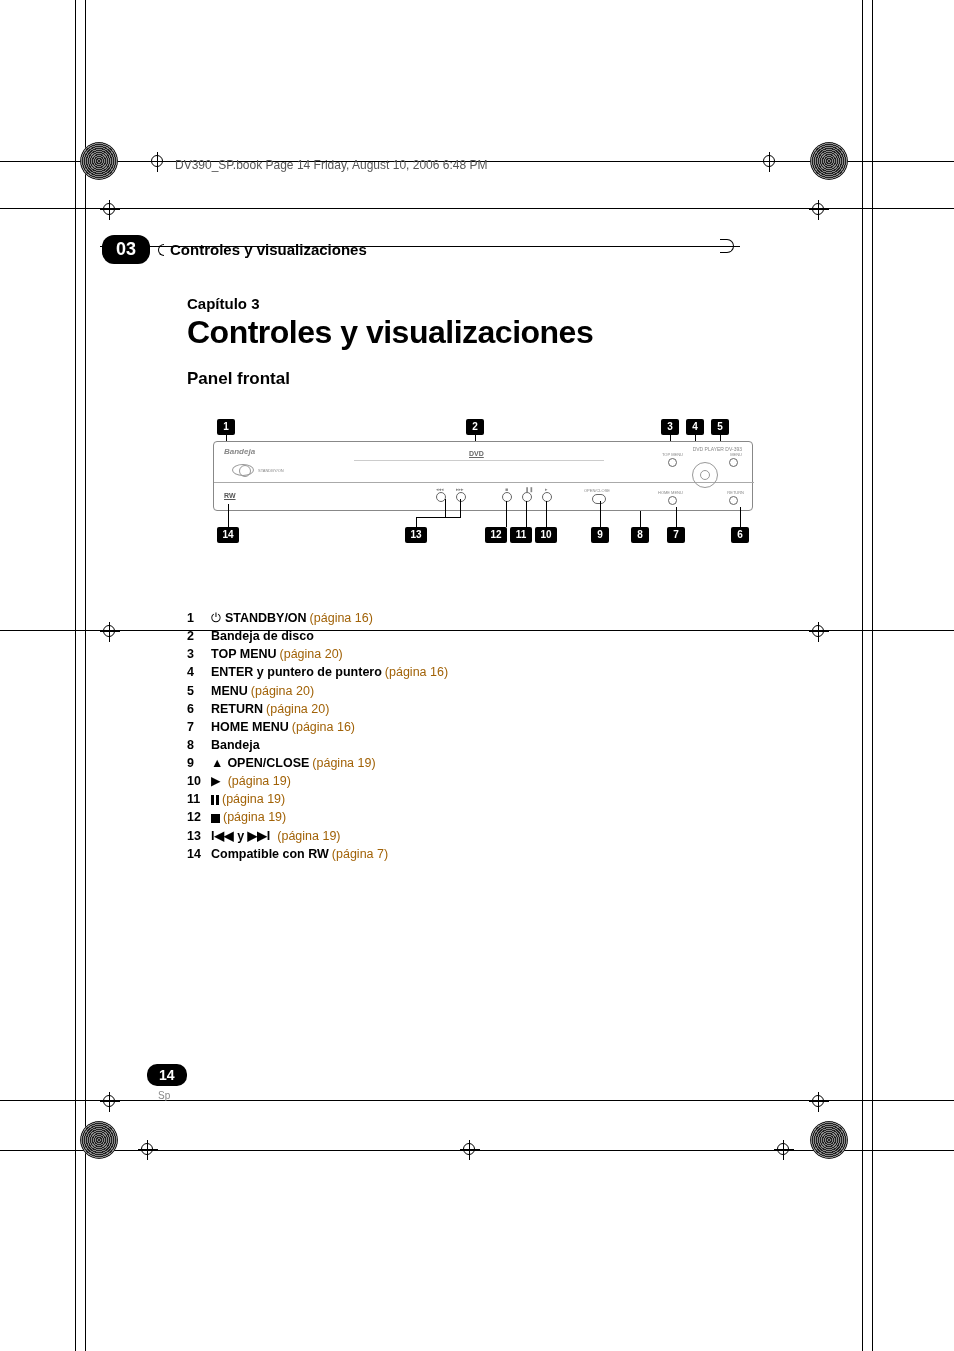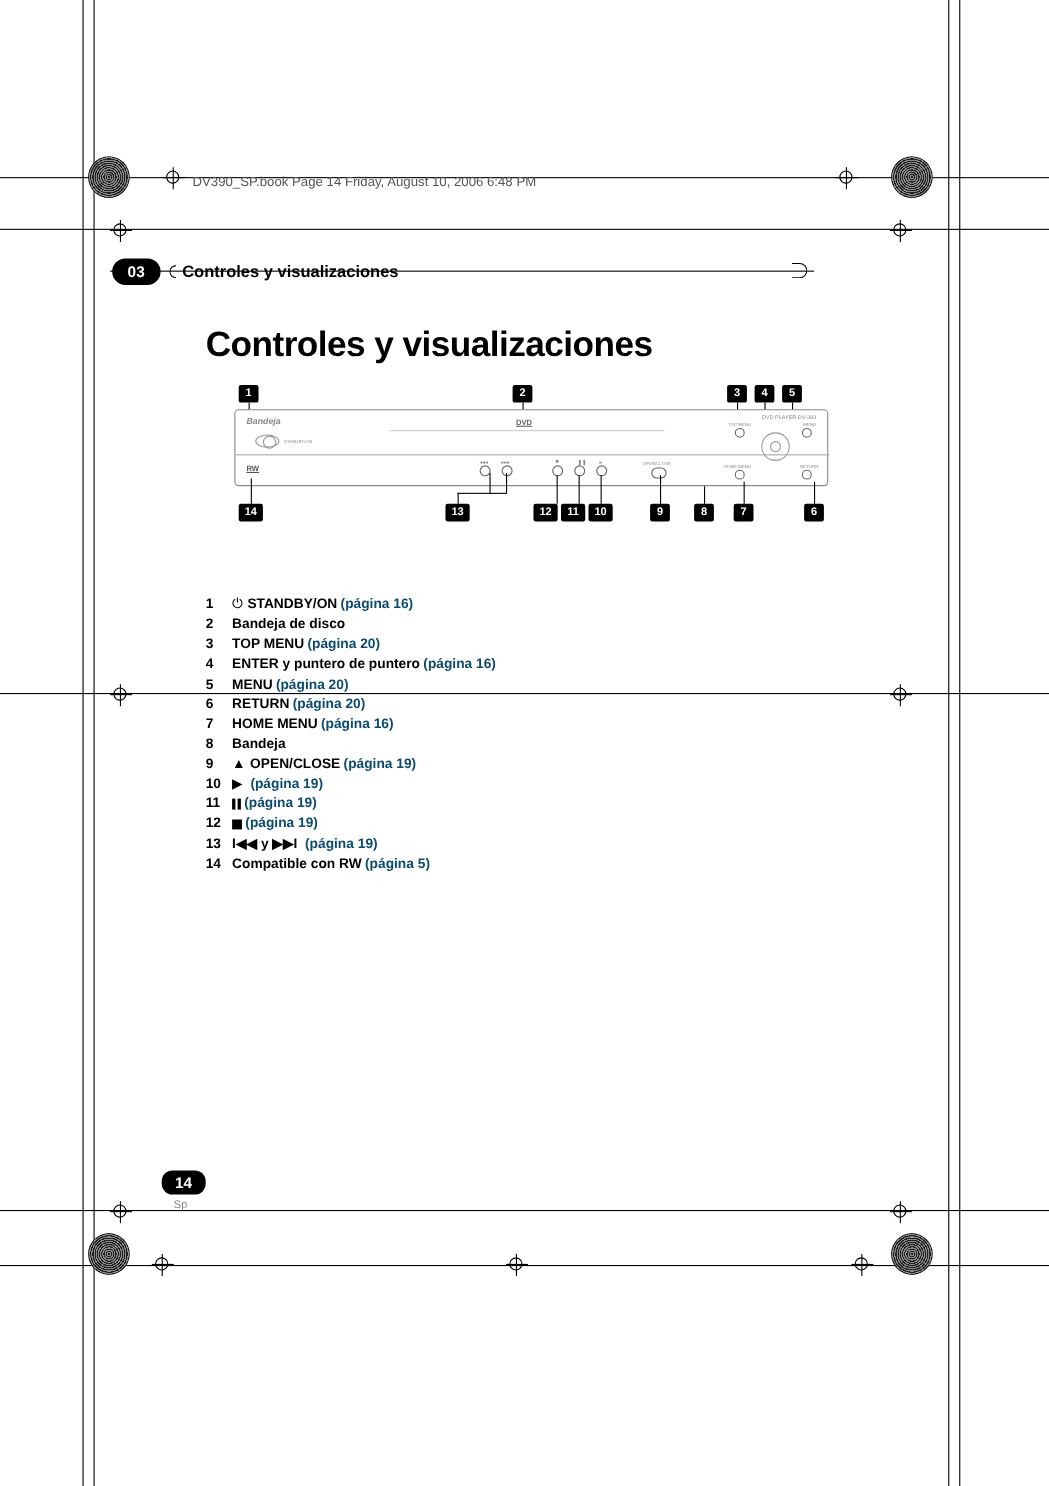--- a/index.html
+++ b/index.html
@@ -84,21 +84,21 @@
       position: absolute;
       top: 235px;
       left: 102px;
       display: flex;
       align-items: center;
     }
     .chapter-tab-pill {
       background: #000;
       color: #fff;
       font-weight: bold;
-      font-size: 14px;
+      font-size: 18px;
       padding: 4px 14px;
       border-radius: 12px;
       margin-right: 8px;
     }
     .chapter-tab-title {
       font-weight: bold;
       font-size: 15px;
       color: #000;
     }
     .chapter-line {
@@ -318,22 +318,22 @@
     }
     .legend-num {
       font-weight: bold;
       width: 24px;
       text-align: left;
     }
     .legend-label {
       font-weight: bold;
     }
     .legend-page {
-      color: #0c4a6e;
-      font-weight: bold;
+      color: #a16207;
+      font-weight: normal;
       margin-left: 3px;
     }
     .legend-symbol {
       font-weight: normal;
       margin-right: 4px;
     }
     .page-number-pill {
       position: absolute;
       bottom: 265px;
       left: 147px;
@@ -436,21 +436,23 @@
 
 <div class="chapter-line"></div>
 <div class="chapter-tab">
   <div class="chapter-tab-pill">03</div>
   <div style="width:6px;height:12px;border-left:1px solid #000;border-top:1px solid #000;border-bottom:1px solid #000;border-radius:6px 0 0 6px;margin-right:6px;"></div>
   <div class="chapter-tab-title">Controles y visualizaciones</div>
 </div>
 <div style="position:absolute;top:239px;left:720px;width:14px;height:14px;border:1px solid #000;border-radius:0 8px 8px 0;border-left:none;"></div>
 
 <div class="content">
+  <div class="chapter-label">Capítulo 3</div>
   <div class="main-title">Controles y visualizaciones</div>
+  <div class="section-title">Panel frontal</div>
 
   <div class="diagram-container">
 
     <div class="callout" style="top:0;left:4px;">1</div>
     <div class="callout" style="top:0;left:253px;">2</div>
     <div class="callout" style="top:0;left:448px;">3</div>
     <div class="callout" style="top:0;left:473px;">4</div>
     <div class="callout" style="top:0;left:498px;">5</div>
 
     <div class="callout-line" style="top:16px;left:13px;width:1px;height:16px;"></div>
@@ -571,19 +573,19 @@
     <div class="legend-row">
         <span class="legend-num">12</span>
         <span><span class="stop-icon"></span><span class="legend-page">(página 19)</span></span>
       </div>
     <div class="legend-row">
         <span class="legend-num">13</span>
         <span><span class="legend-symbol" style="font-weight:bold">I◀◀ y ▶▶I</span><span class="legend-page">(página 19)</span></span>
       </div>
     <div class="legend-row">
         <span class="legend-num">14</span>
-        <span><span class="legend-label">Compatible con RW</span><span class="legend-page">(página 5)</span></span>
+        <span><span class="legend-label">Compatible con RW</span><span class="legend-page">(página 7)</span></span>
       </div>
   </div>
 </div>
 
 <div class="page-number-pill">14</div>
 <div class="page-lang">Sp</div>
 
 </body></html>

